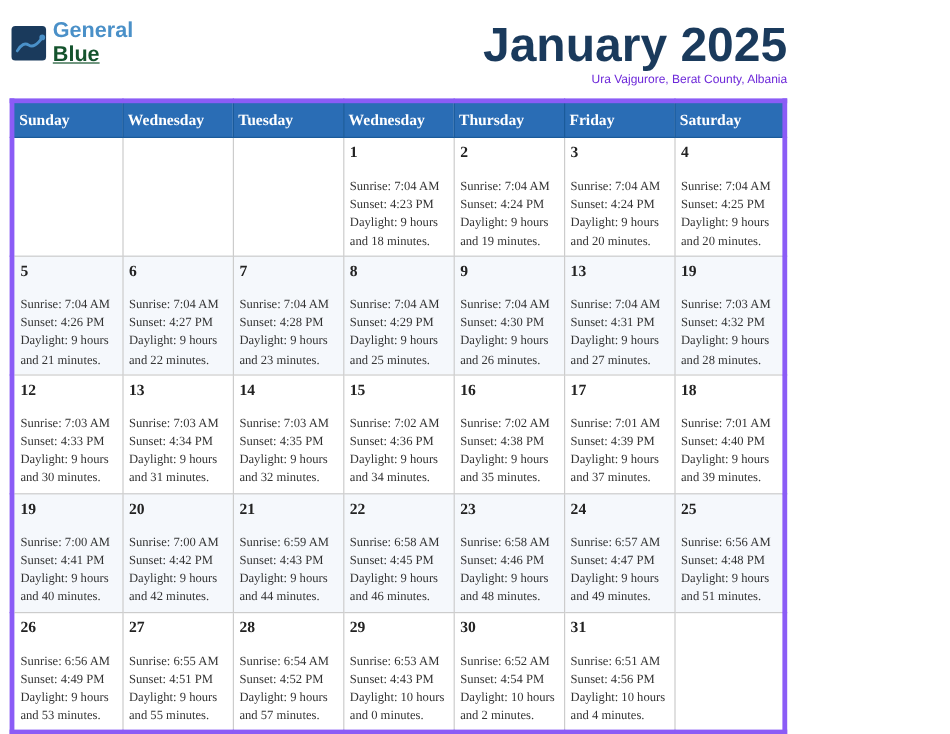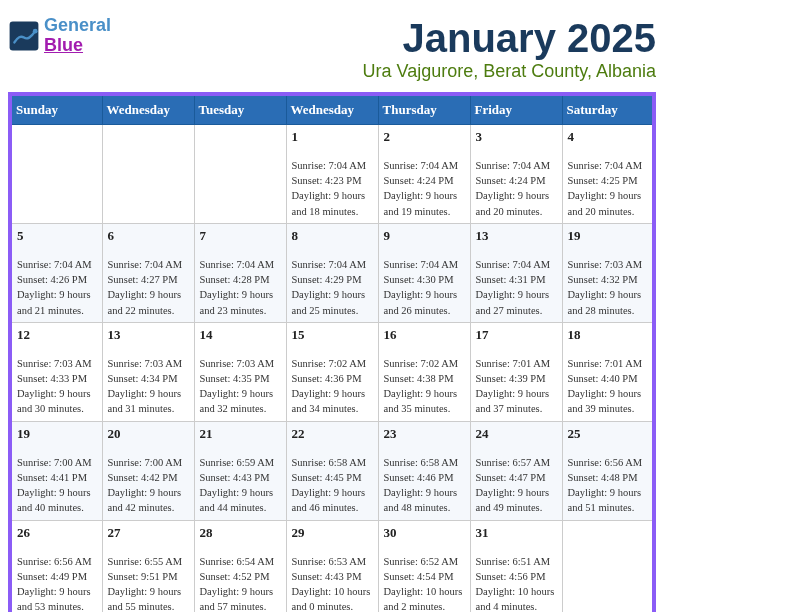--- a/index.html
+++ b/index.html
@@ -39,22 +39,22 @@
     }
     .title-block {
       text-align: right;
     }
     .main-title {
       font-size: 40px;
       font-weight: bold;
       color: #1a3a5c;
     }
     .subtitle {
-      font-size: 18px;
-      color: #4d7c0f;
+      font-size: 10px;
+      color: #6d28d9;
     }
     .calendar {
       width: 100%;
       border-collapse: collapse;
       border: 4px solid #8b5cf6;
       font-family: Liberation Serif, serif;
     }
     .calendar th {
       background: #2a6db5;
       color: #fff;
@@ -99,21 +99,21 @@
   <div class="header">
     <div class="logo">
       <svg class="logo-icon" viewBox="0 0 40 40">
         <rect x="2" y="2" width="36" height="36" rx="4" fill="#1a3a5c"></rect>
 
         <path d="M8 28 Q14 18 20 22 Q26 26 34 14" stroke="#4a90c8" stroke-width="3" fill="none" stroke-linecap="round"></path>
         <circle cx="34" cy="14" r="3" fill="#4a90c8"></circle>
       </svg>
       <div class="logo-text">
         <div><span>General</span></div>
-        <div><span style="color:#a21caf;text-decoration:underline;">Blue</span></div>
+        <div><span style="color:#14532d;text-decoration:underline;">Blue</span></div>
       </div>
     </div>
     <div class="title-block">
       <div class="main-title">January 2025</div>
       <div class="subtitle">Ura Vajgurore, Berat County, Albania</div>
     </div>
   </div>
 
   <table class="calendar">
     <thead>
@@ -318,21 +318,21 @@
           <td>
             <span class="day-num">26</span>
             <div class="day-info">Sunrise: 6:56 AM
 Sunset: 4:49 PM
 Daylight: 9 hours
 and 53 minutes.</div>
           </td>
           <td>
             <span class="day-num">27</span>
             <div class="day-info">Sunrise: 6:55 AM
-Sunset: 9:51 PM
+Sunset: 4:51 PM
 Daylight: 9 hours
 and 55 minutes.</div>
           </td>
           <td>
             <span class="day-num">28</span>
             <div class="day-info">Sunrise: 6:54 AM
 Sunset: 4:52 PM
 Daylight: 9 hours
 and 57 minutes.</div>
           </td>

